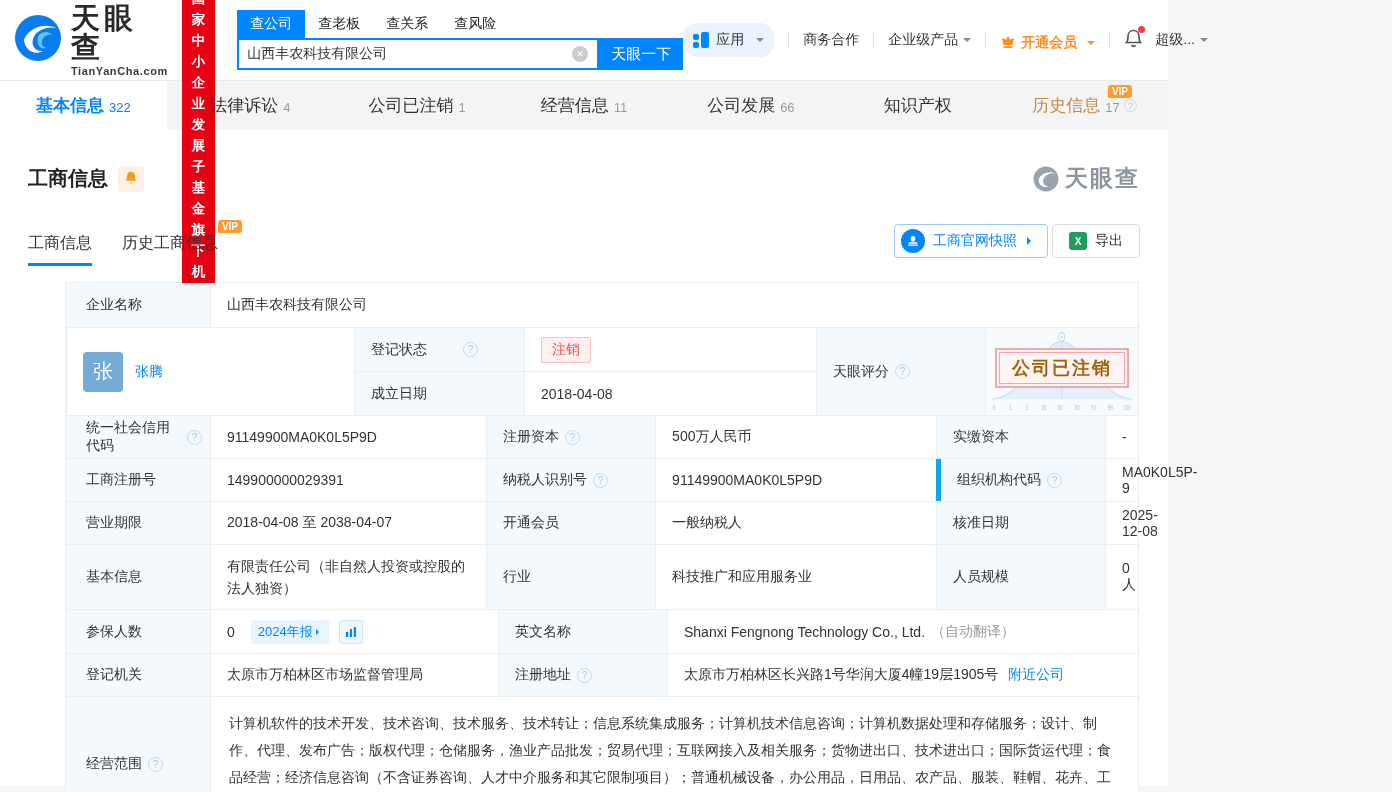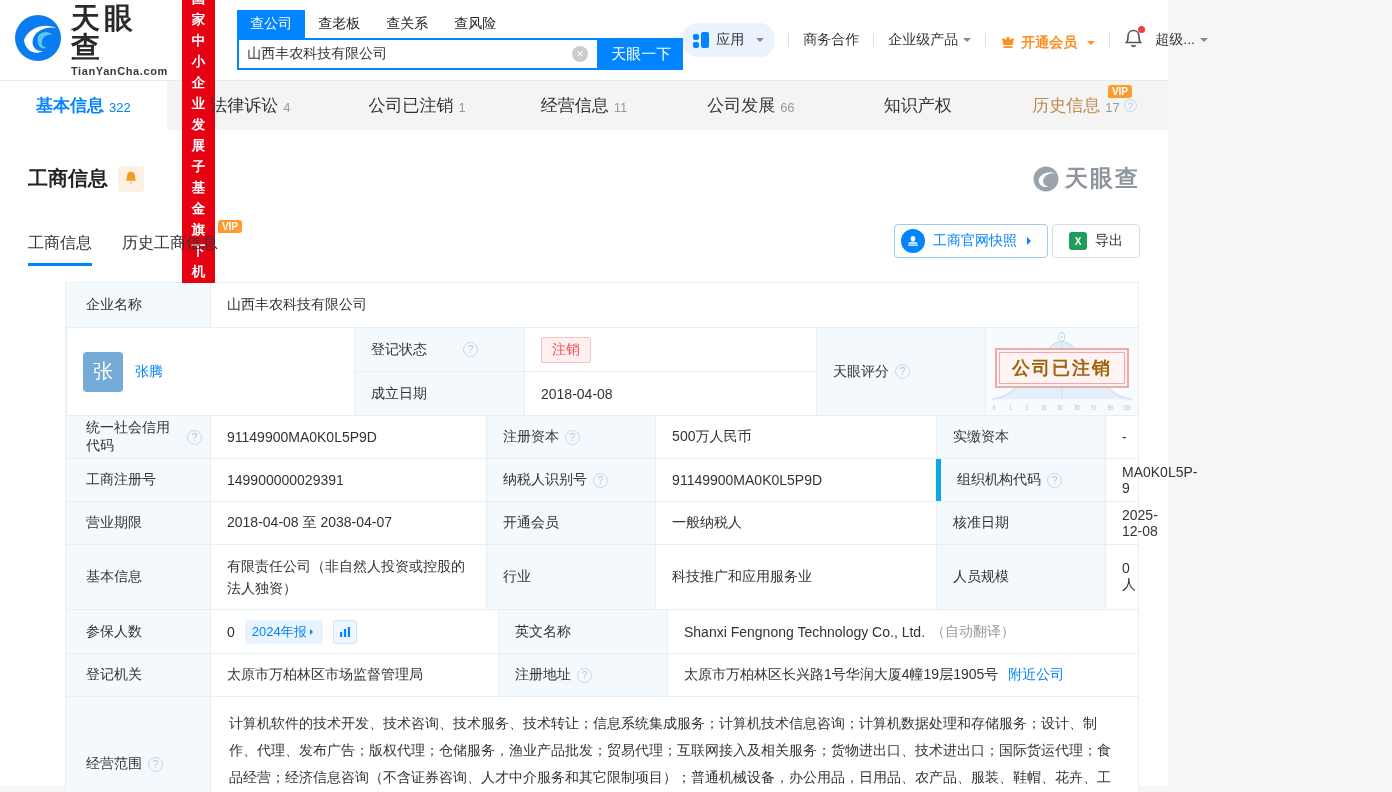--- a/index.html
+++ b/index.html
@@ -93,21 +93,21 @@
   .stack .lc { width:169px; padding-left:16px;gap:30px; }
   .stack .vc { width:293px; }
   .q { width:15px; height:15px; border:1px solid #c3daeb; border-radius:50%; color:#a9c8de; font-size:10px;
        display:inline-flex; align-items:center; justify-content:center; margin-left:6px; flex-shrink:0; cursor:pointer; }
   .q.sm { width:13px; height:13px; font-size:9px; margin-left:4px; }
   .ava { width:40px; height:40px; border-radius:4px; background:#74abd7; color:#fff; font-size:20px;
          display:flex; align-items:center; justify-content:center; margin-right:12px; cursor:pointer; flex-shrink:0; }
   .link { color:#0084ff; cursor:pointer; text-decoration:none; }
   .badge-cancel { background:#fef0f0; border:1px solid #f8c1c1; color:#f24e4e; padding:3px 10px; border-radius:2px; }
   .report-badge { background:#e9f4ff; color:#0084ff; font-size:13px; padding:3px 7px; border-radius:2px;
-                  margin-left:10px; display:inline-flex; align-items:center; cursor:pointer; }
+                  margin-left:16px; display:inline-flex; align-items:center; cursor:pointer; }
   .report-badge .rarrow { border-left-color:#0084ff; border-width:3.5px; margin-left:3px; }
   .chart-ic-btn { width:24px; height:24px; border:1px solid #cfe3f7; background:#eef6ff; border-radius:3px;
                   margin-left:10px; display:flex; align-items:center; justify-content:center; cursor:pointer; }
   .gray { color:#999; }
   .score-cell { flex:1; min-width:0; position:relative; background:#f7fbfe; border-left:1px solid #e9eef3; }
   .score-cell svg { display:block; width:100%; height:100%; }
   .stamp { position:absolute; left:50%; top:46%; transform:translate(-50%,-50%); background:rgba(255,243,243,.93);
            border:2px solid #f3a9a9; padding:2px; }
   .stamp-inner { border:1px solid #f3a9a9; padding:3px 12px; color:#a16207; font-size:18px; font-weight:bold;
                  letter-spacing:2px; white-space:nowrap; }

